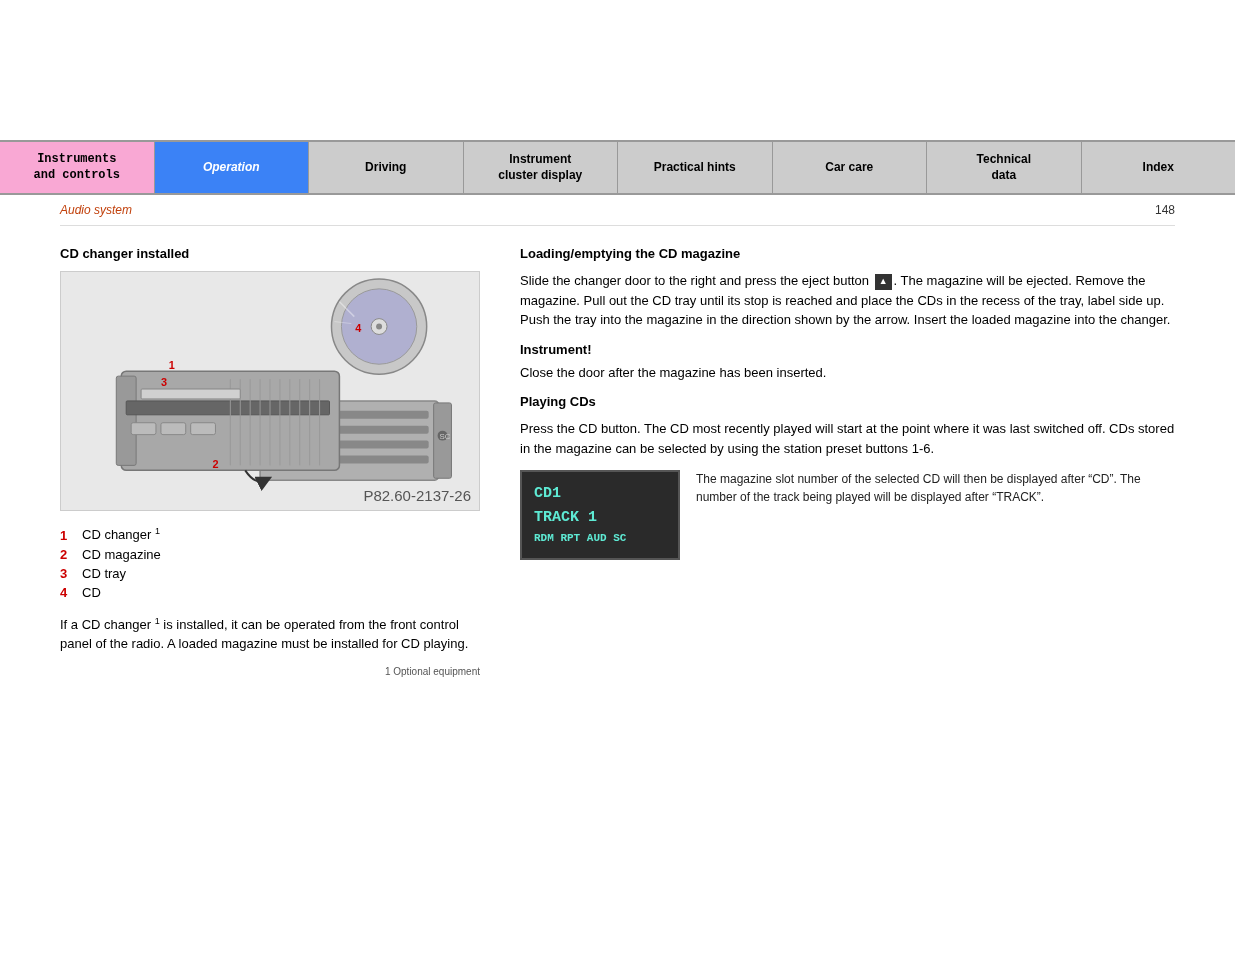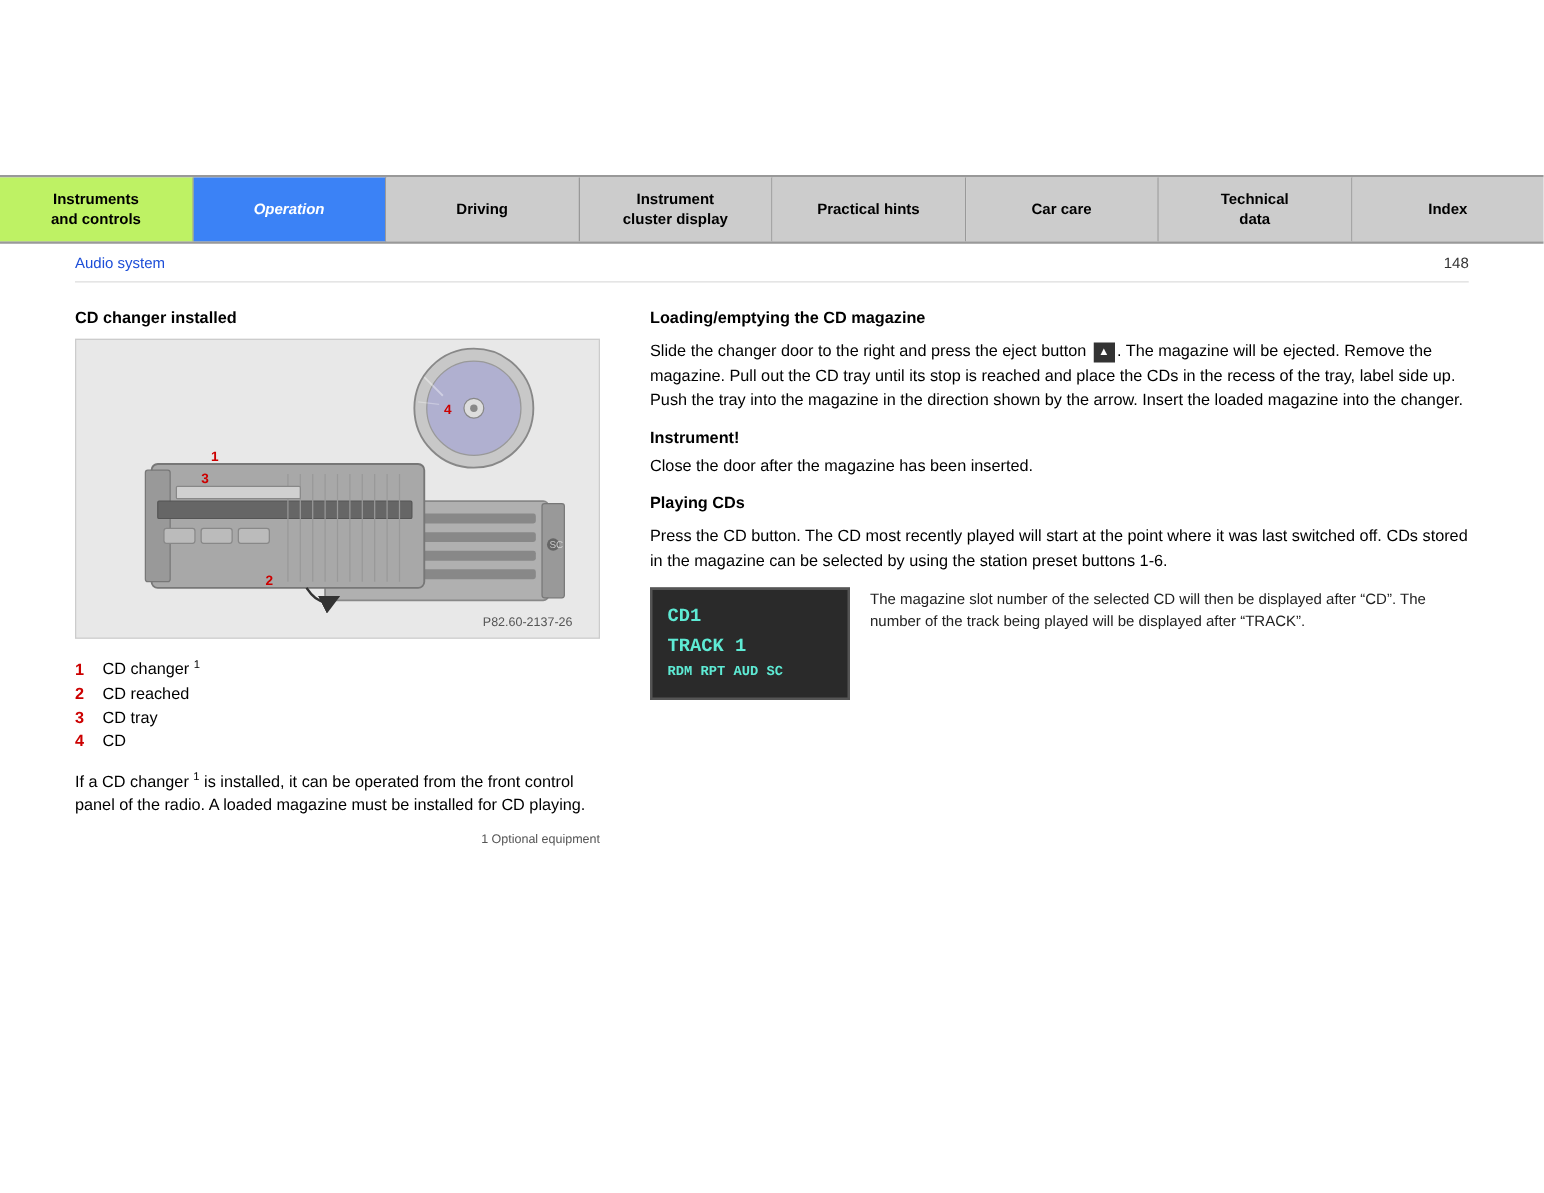--- a/index.html
+++ b/index.html
@@ -31,22 +31,23 @@
       display: flex;
       align-items: center;
       justify-content: center;
       cursor: pointer;
       background: #ccc;
       color: #000;
       line-height: 1.3;
     }
 
     .nav-item:first-child {
-      background: #bef264;
+      background: #f9a8d4;
       color: #000;
+      font-family: Liberation Mono, monospace;
     }
 
     .nav-item.active {
       background: #3b82f6;
       color: #fff;
       font-style: italic;
     }
 
     .nav-item:last-child {
       border-right: none;
@@ -61,22 +62,23 @@
     .page-header {
       display: flex;
       justify-content: space-between;
       align-items: center;
       padding: 8px 0;
       border-bottom: 1px solid #ddd;
       margin-bottom: 20px;
     }
 
     .page-section-label {
-      color: #1d4ed8;
+      color: #c2410c;
       font-size: 12px;
+      font-style: italic;
     }
 
     .page-number {
       font-size: 12px;
       color: #333;
     }
 
     
     .two-col {
       display: flex;
@@ -108,22 +110,22 @@
       position: relative;
       overflow: hidden;
       display: flex;
       align-items: center;
       justify-content: center;
     }
 
     .image-caption {
       position: absolute;
       bottom: 6px;
-      right: 21px;
-      font-size: 10px;
+      right: 8px;
+      font-size: 15px;
       color: #555;
     }
 
     
     .cd-illustration {
       width: 100%;
       height: 100%;
     }
 
     
@@ -321,21 +323,21 @@
         <span class="image-caption">P82.60-2137-26</span>
       </div>
 
       <ul class="num-list">
         <li>
           <span class="num">1</span>
           <span><span>CD changer</span> <sup>1</sup></span>
         </li>
         <li>
           <span class="num">2</span>
-          <span>CD reached</span>
+          <span>CD magazine</span>
         </li>
         <li>
           <span class="num">3</span>
           <span>CD tray</span>
         </li>
         <li>
           <span class="num">4</span>
           <span>CD</span>
         </li>
       </ul>

